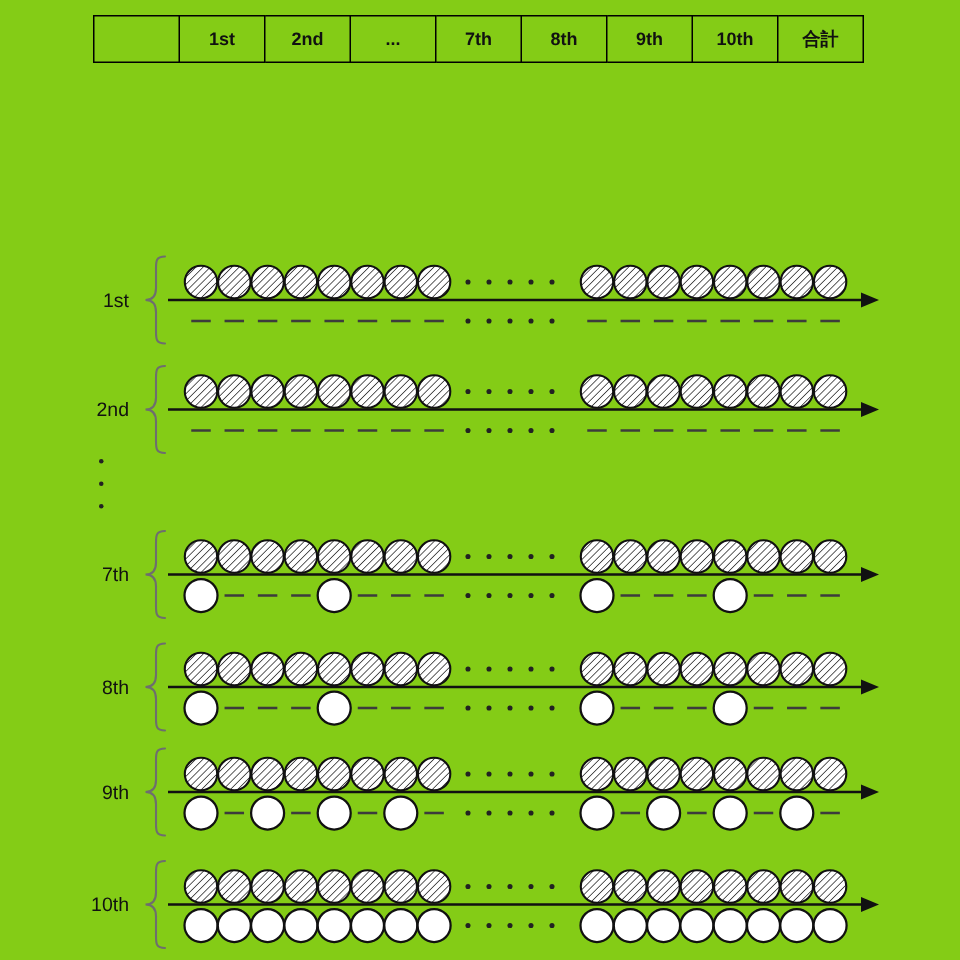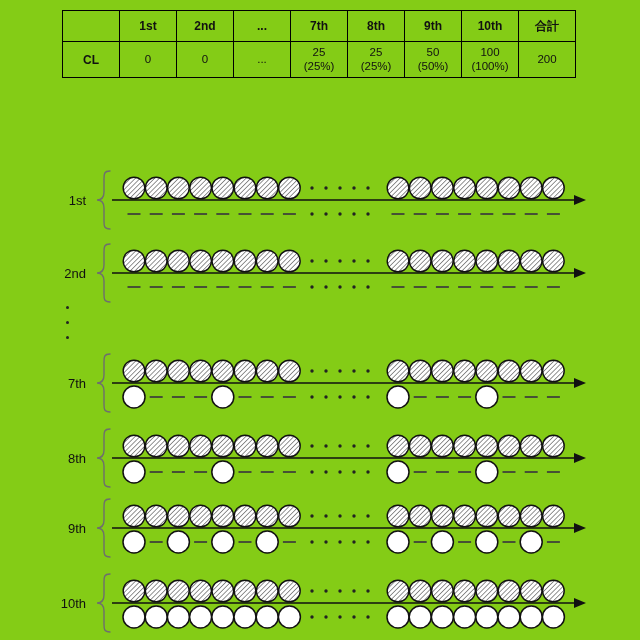--- a/index.html
+++ b/index.html
@@ -35,35 +35,20 @@
           <th>2nd</th>
           <th>...</th>
           <th>7th</th>
           <th>8th</th>
           <th>9th</th>
           <th>10th</th>
           <th>合計</th>
         </tr>
       </thead>
     <tbody>
-        <tr class="r-cl">
-          <th>CL</th>
-          <td>0</td>
-          <td>0</td>
-          <td>...</td>
-          <td>25
-(25%)</td>
-          <td>25
-(25%)</td>
-          <td>50
-(50%)</td>
-          <td>100
-(100%)</td>
-          <td>200</td>
-        </tr>
       </tbody>
   </table>
   <div id="diagram">
       <svg width="640" height="72" viewBox="0 0 640 72" class="diagram-row" style="top: 164px;">
         <defs>
           <pattern id="hatch0" width="3.4" height="3.4" patternUnits="userSpaceOnUse" patternTransform="rotate(45)">
             <rect width="3.4" height="3.4" fill="#ffffff"></rect>
             <line x1="0" y1="0" x2="0" y2="3.4" stroke="#3a3a3a" stroke-width="1.1"></line>
           </pattern>
         </defs>

